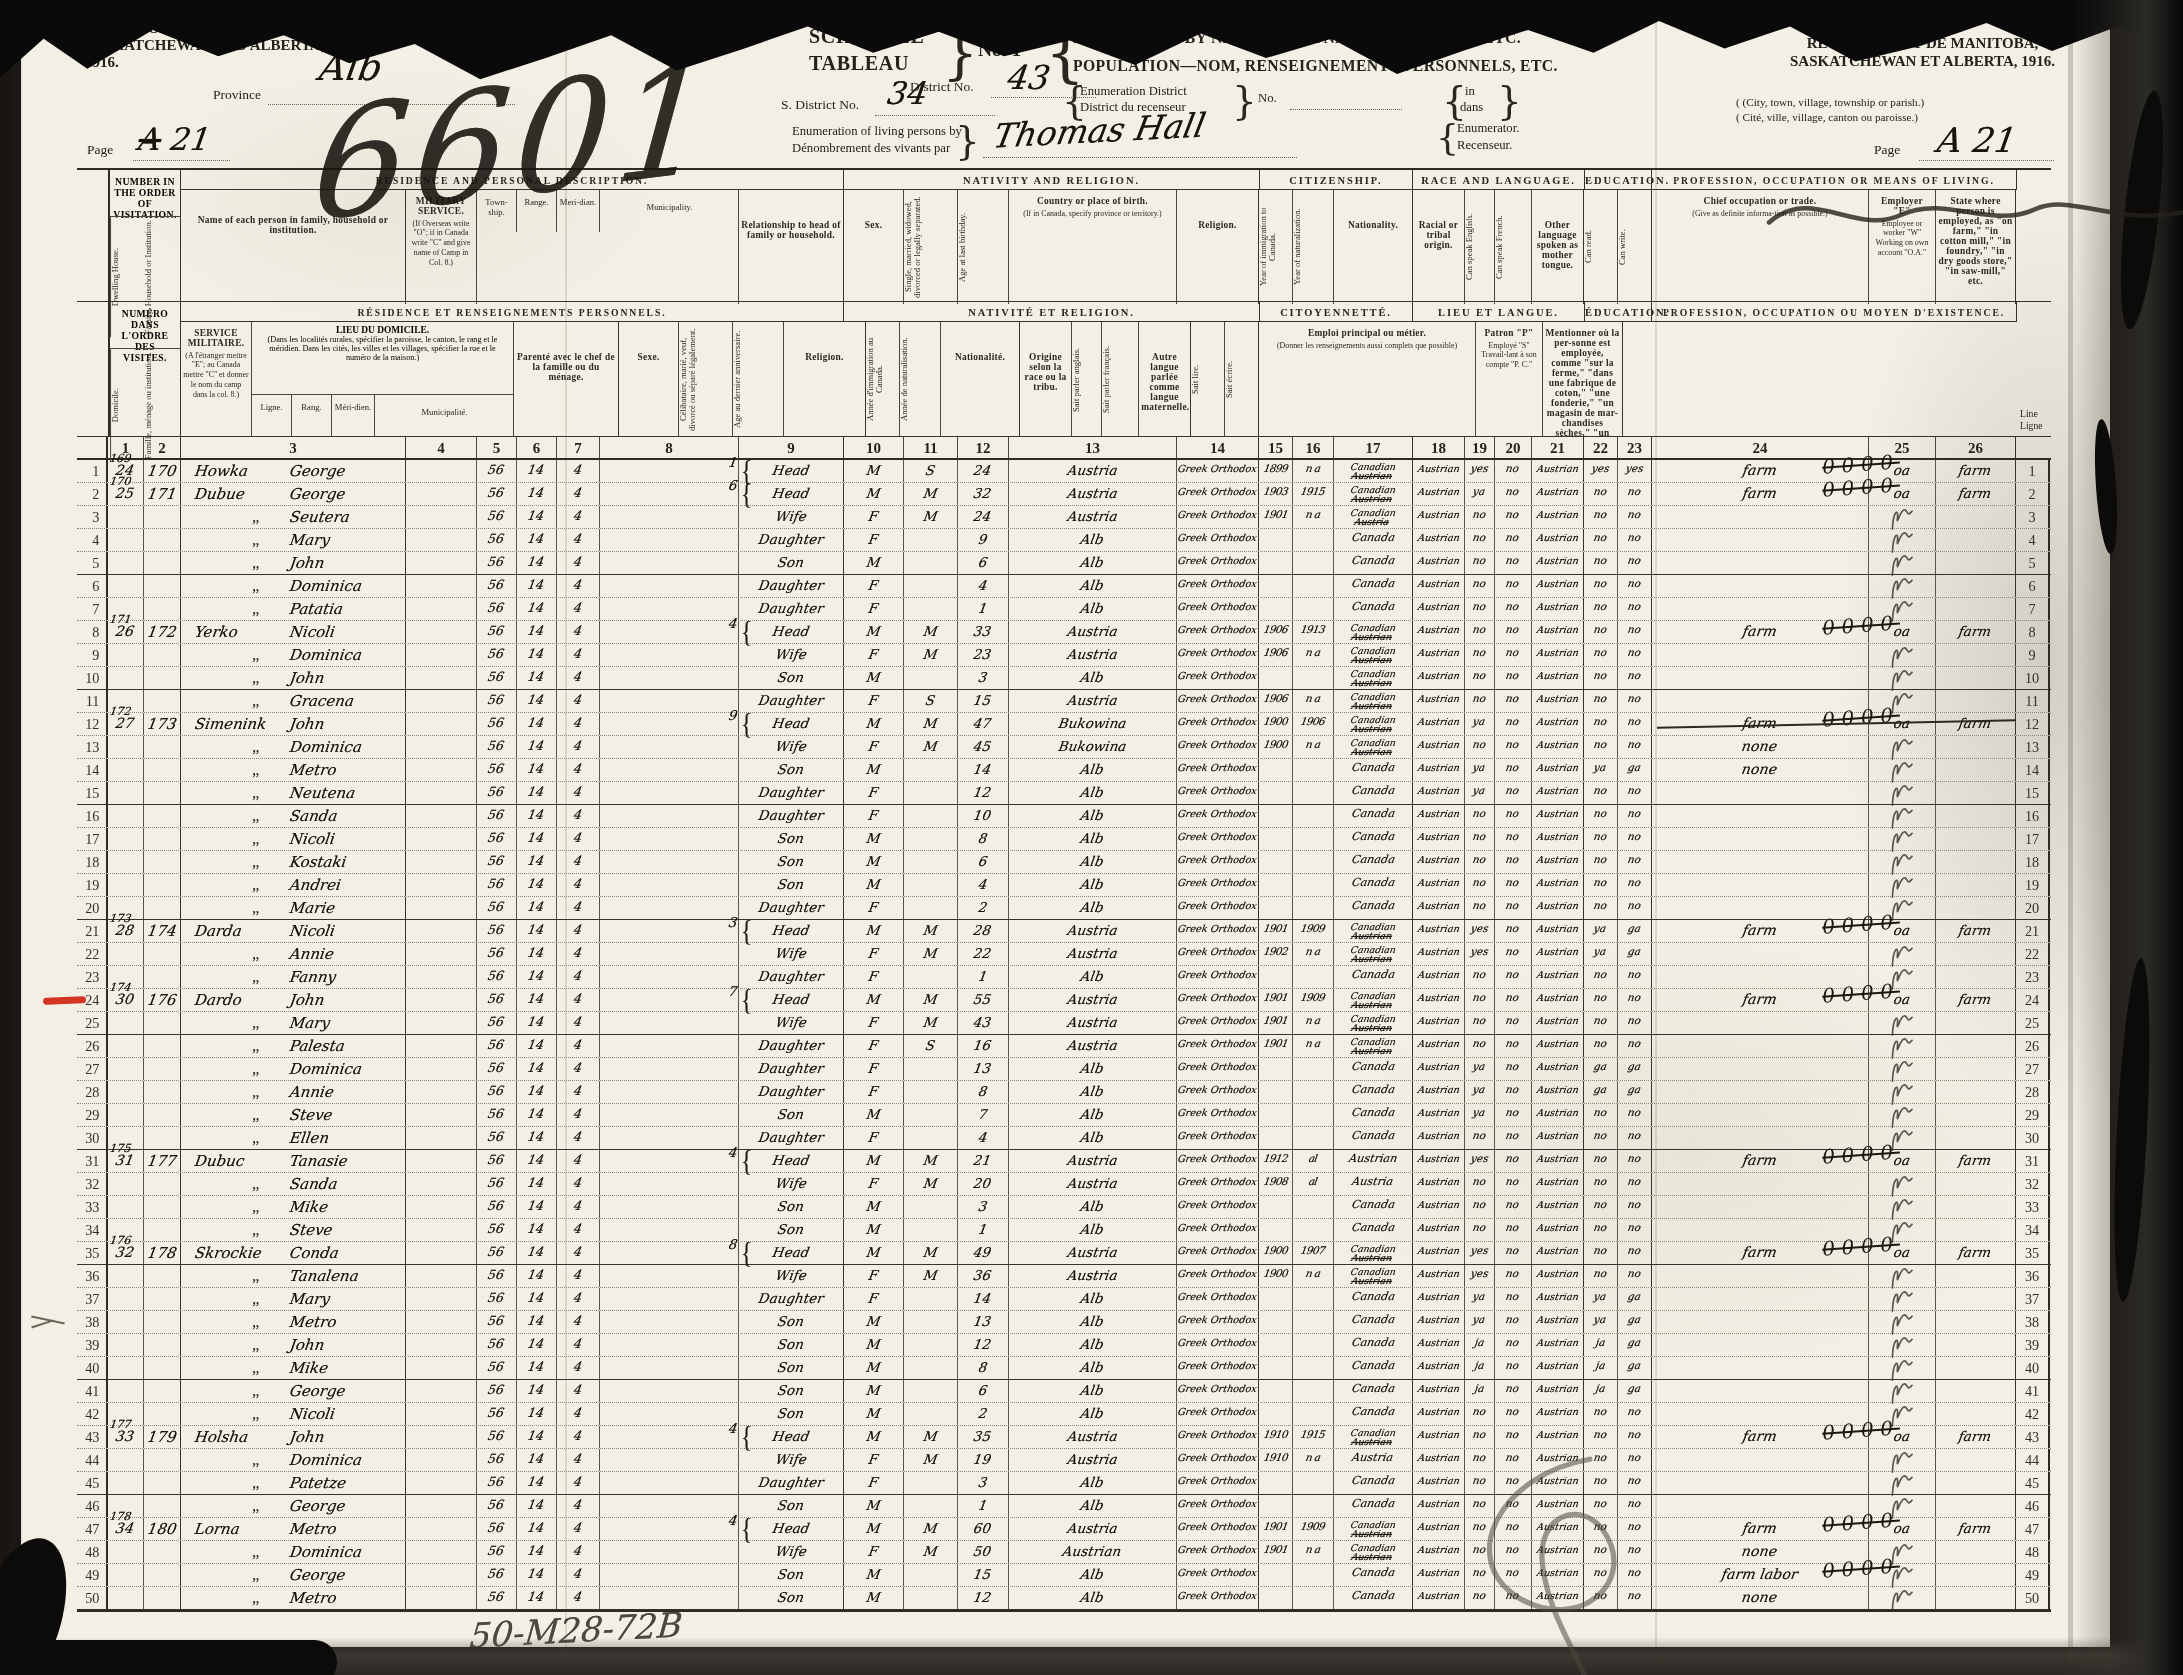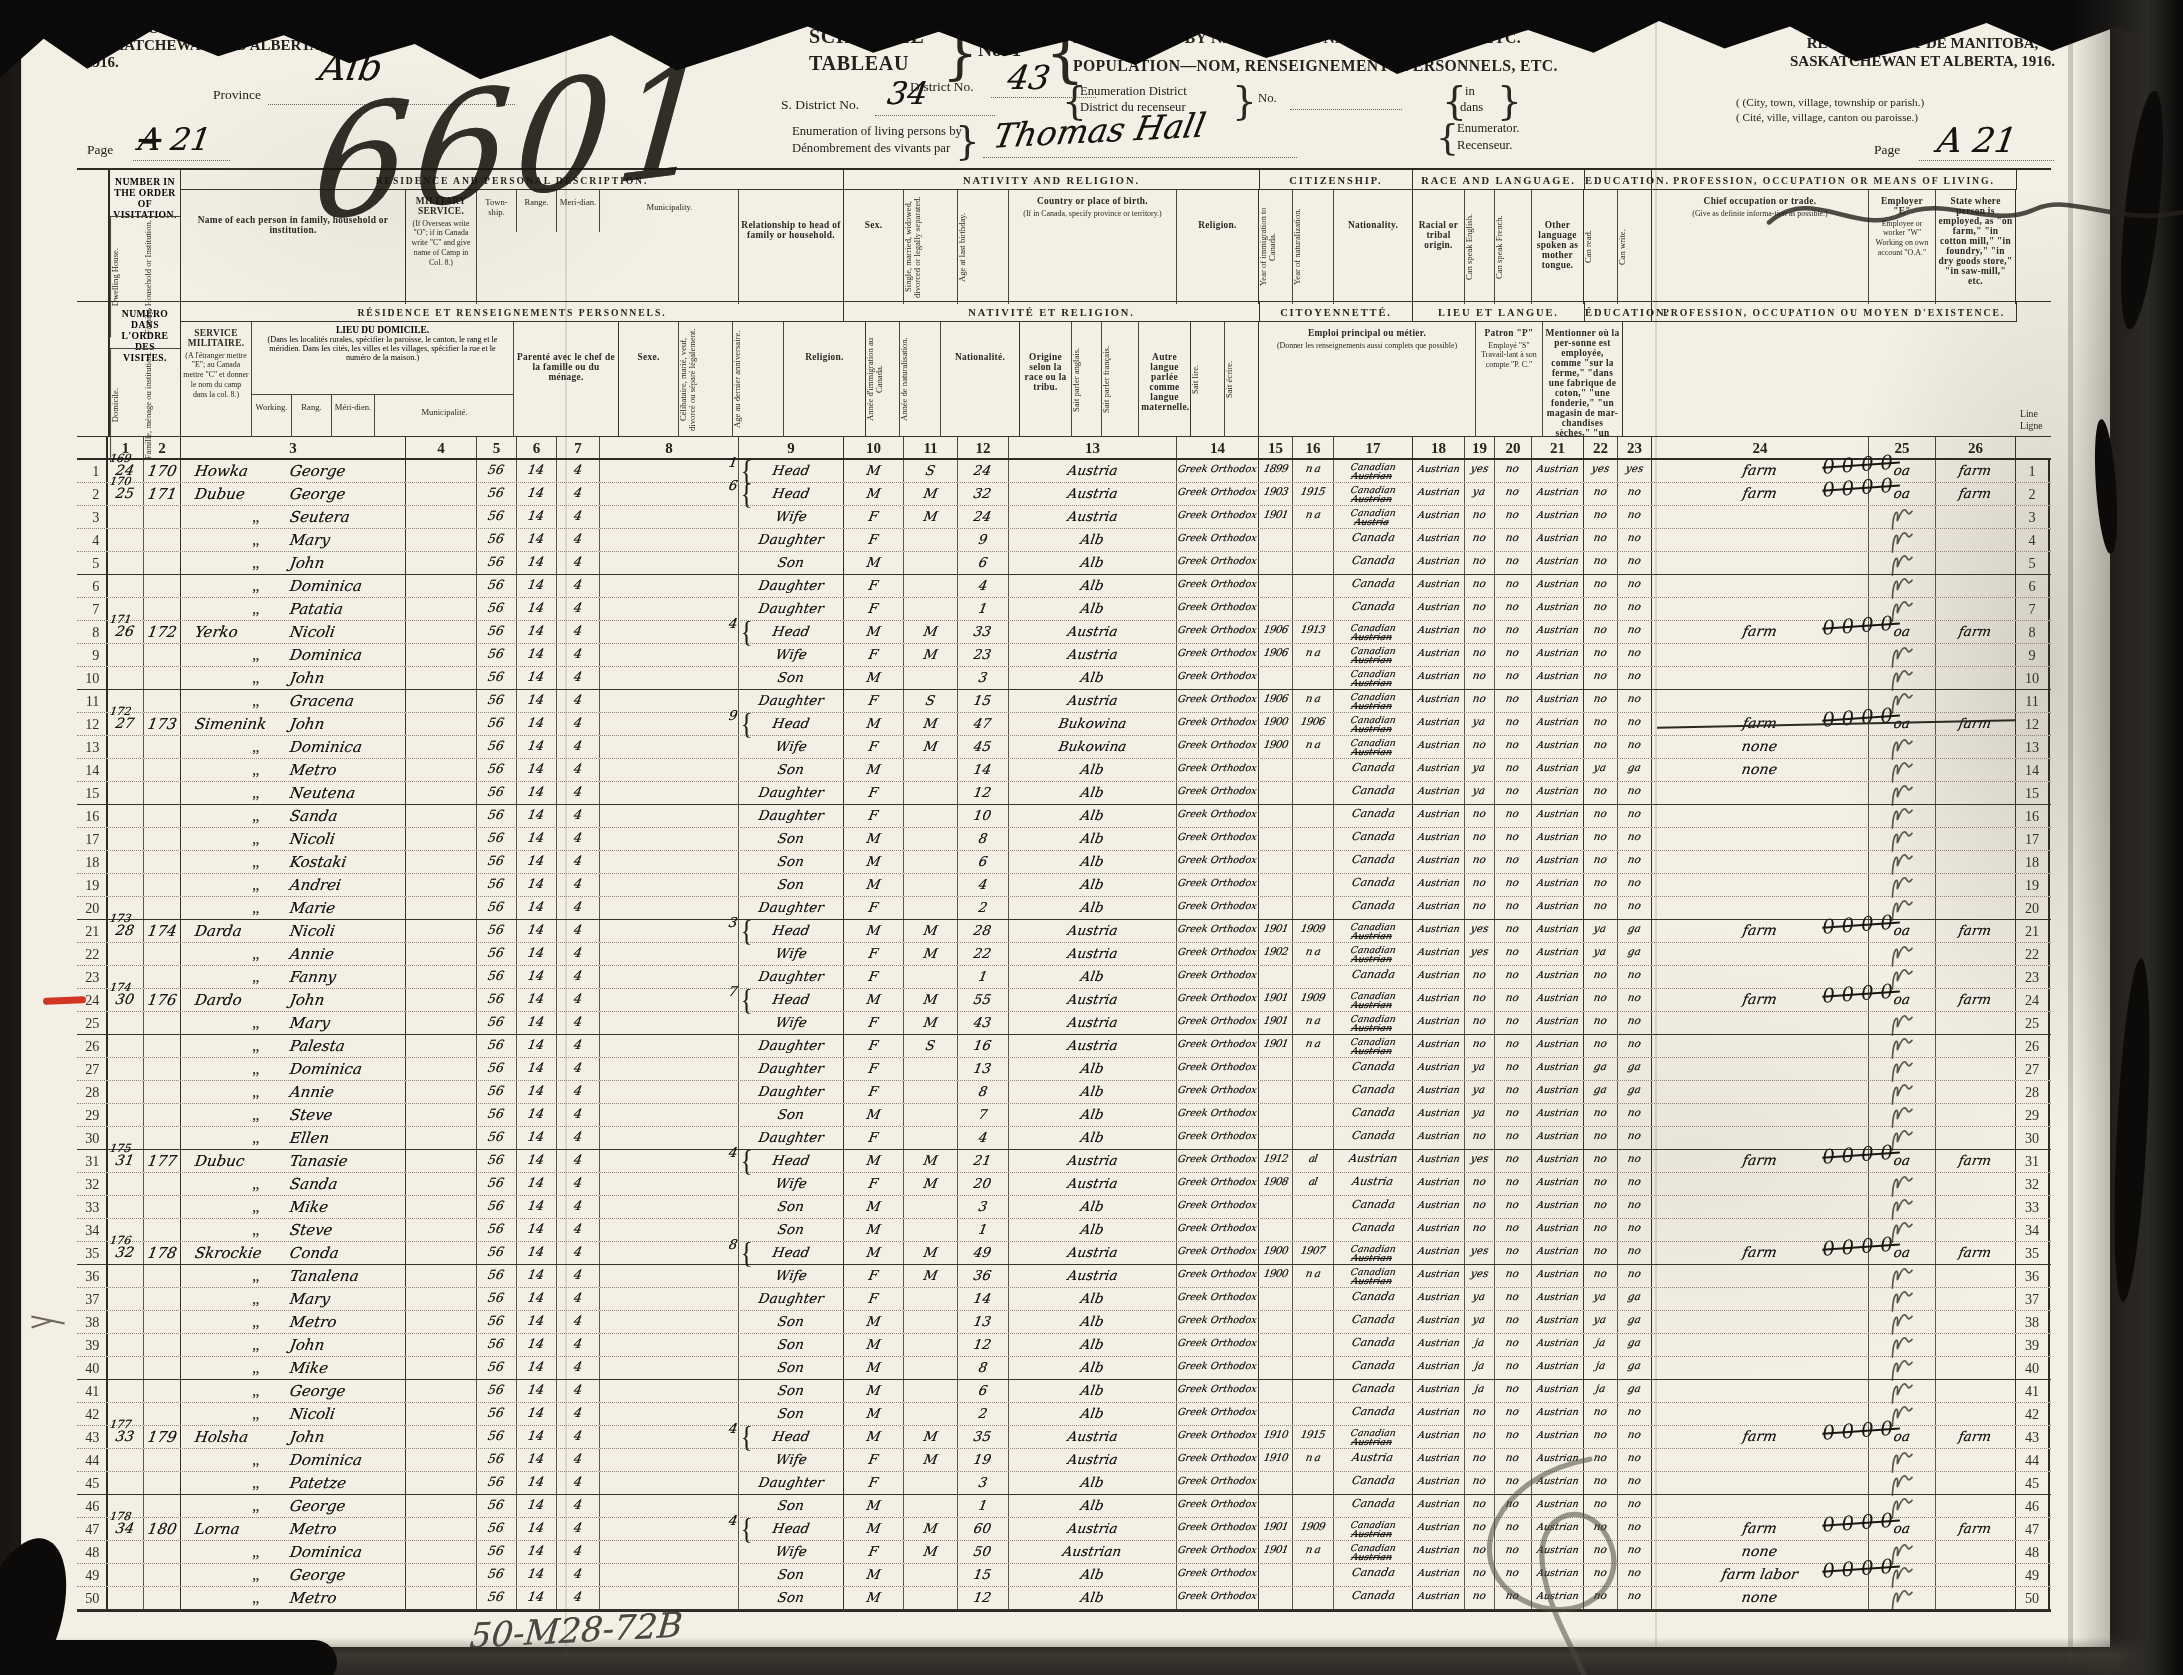--- a/index.html
+++ b/index.html
@@ -279,21 +279,21 @@
               <div class="hcell" style="width:71px;padding-top:6px;">
                 <div class="l1">SERVICE MILITAIRE.</div>
                 <div class="l2">(A l'étranger mettre "E"; au Canada mettre "C" et donner le nom du camp dans la col. 8.)</div>
               </div>
               <div class="habgrp" style="width:262px;">
               <div class="habttl">
                   <div class="l1">LIEU DU DOMICILE.</div>
                   <div class="l2">(Dans les localités rurales, spécifier la paroisse, le canton, le rang et le méridien.  Dans les cités, les villes et les villages, spécifier la rue et le numéro de la maison.)</div>
                 </div>
               <div class="habsub">
-                <div class="hcell" style="width:40px;">Working.</div>
+                <div class="hcell" style="width:40px;">Ligne.</div>
                 <div class="hcell" style="width:40px;">Rang.</div>
                 <div class="hcell" style="width:43px;">Méri-dien.</div>
                 <div class="hcell" style="width:139px;border-right:0;padding-top:12px;">Municipalité.</div>
               </div>
             </div>
               <div class="hcell heavy" style="width:105px;padding-top:30px;">
                 <div class="l1">Parenté avec le chef de la famille ou du ménage.</div>
               </div>
               <div class="hcell" style="width:60px;padding-top:30px;">
                 <div class="l1">Sexe.</div>

